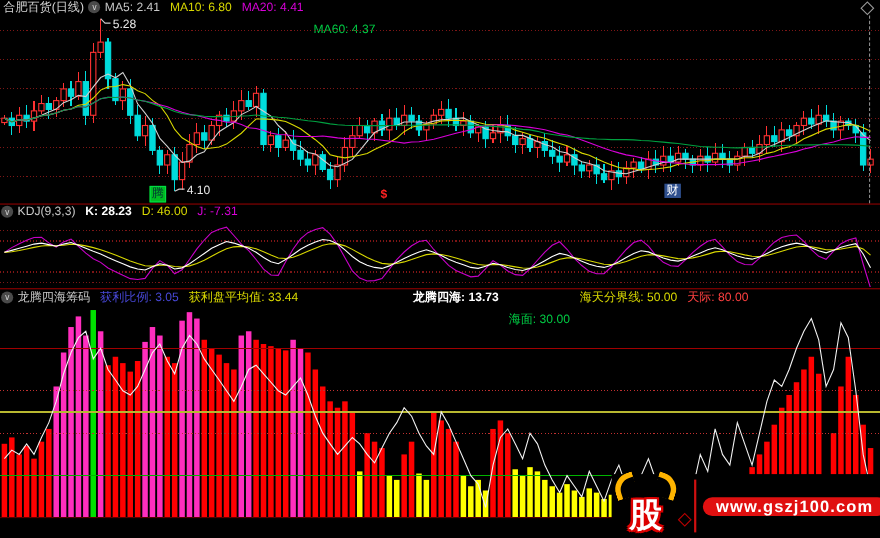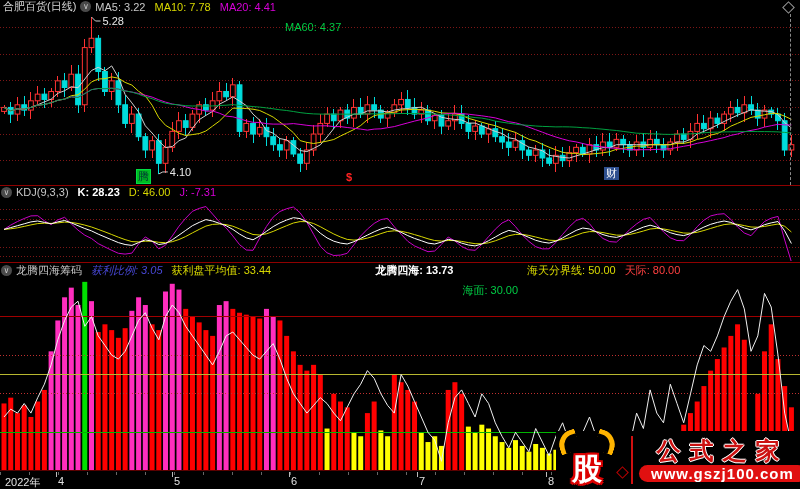--- a/index.html
+++ b/index.html
@@ -11,21 +11,21 @@
   .hdr-sub{top:263px;height:14px;}
   .chev{width:11px;height:11px;border-radius:50%;background:#4a4a4a;color:#c8c8c8;
         font-size:8px;line-height:11px;text-align:center;margin:0 4px;flex:0 0 auto;}
   .t-title{color:#d6d6d6;margin-left:3px;}
   .t-gray{color:#c8c8c8;}
   .t-white{color:#ffffff;font-weight:bold;}
   .t-yellow{color:#d8d800;}
   .t-magenta{color:#d800d8;}
   .t-green{color:#00cc44;margin-top:40px;}
   .t-red{color:#ff4040;}
-  .t-blue{color:#4848d8;font-style:italic;}
+  .t-blue{color:#4848d8;}
   .sp{margin-left:9px;}
   .sep{position:absolute;left:0;width:800px;height:1px;background:#8f0000;}
   svg{position:absolute;left:0;display:block;}
   .wm{position:absolute;font-size:11px;line-height:13px;}
   .wm-teng{left:136px;top:169px;background:#00bb22;color:#033;padding:0 1px;border:1px solid #00dd44;}
   .wm-dollar{left:346px;top:171px;color:#ff2222;font-weight:bold;}
   .wm-cai{left:604px;top:167px;background:#2e4f8e;color:#fff;padding:0 2px;}
   .crosshair{position:absolute;left:790px;top:14px;height:171px;width:0;border-left:1px dashed #8a8a8a;}
   .diamond-top{position:absolute;left:784px;top:3px;width:7px;height:7px;border:1px solid #999;
                transform:rotate(45deg);background:#000;}
@@ -53,22 +53,22 @@
          line-height:17px;padding:0 12px;margin-top:1px;letter-spacing:1px;}
 </style>
 </head>
 <body>
 
 <div id="app">
 
   <div class="row hdr-main">
     <span class="t-title">合肥百货(日线)</span>
     <span class="chev">∨</span>
-    <span class="t-gray">MA5: 3.22</span>
-    <span class="t-yellow sp">MA10: 7.78</span>
+    <span class="t-gray">MA5: 2.41</span>
+    <span class="t-yellow sp">MA10: 6.80</span>
     <span class="t-magenta sp">MA20: 4.41</span>
     <span class="t-green sp">MA60: 4.37</span>
   </div>
 
   <svg id="svg-main" width="800" height="172" style="top:13px">
       <line x1="0" y1="14.64000000000001" x2="800" y2="14.64000000000001" stroke="#7d1616" stroke-width="1" shape-rendering="crispEdges" stroke-dasharray="1 2"></line>
       <line x1="0" y1="41.24000000000003" x2="800" y2="41.24000000000003" stroke="#7d1616" stroke-width="1" shape-rendering="crispEdges" stroke-dasharray="1 2"></line>
       <line x1="0" y1="67.84000000000006" x2="800" y2="67.84000000000006" stroke="#7d1616" stroke-width="1" shape-rendering="crispEdges" stroke-dasharray="1 2"></line>
       <line x1="0" y1="94.44000000000008" x2="800" y2="94.44000000000008" stroke="#7d1616" stroke-width="1" shape-rendering="crispEdges" stroke-dasharray="1 2"></line>
       <line x1="0" y1="121.03999999999999" x2="800" y2="121.03999999999999" stroke="#7d1616" stroke-width="1" shape-rendering="crispEdges" stroke-dasharray="1 2"></line>
@@ -483,44 +483,27 @@
       <line x1="0" y1="38.599999999999994" x2="800" y2="38.599999999999994" stroke="#a00000" stroke-width="1" shape-rendering="crispEdges"></line>
       <line x1="0" y1="77.2" x2="800" y2="77.2" stroke="#c03030" stroke-width="1" shape-rendering="crispEdges" stroke-dasharray="1 2"></line>
       <line x1="0" y1="96.5" x2="800" y2="96.5" stroke="#b8b830" stroke-width="1" shape-rendering="crispEdges"></line>
       <line x1="0" y1="115.8" x2="800" y2="115.8" stroke="#c03030" stroke-width="1" shape-rendering="crispEdges" stroke-dasharray="1 2"></line>
       <line x1="0" y1="154.4" x2="800" y2="154.4" stroke="#00b400" stroke-width="1" shape-rendering="crispEdges"></line>
       <polyline points="4.0,139.0 10.7,131.2 17.5,135.1 24.2,125.5 30.9,135.1 37.7,119.7 44.4,106.2 51.1,86.9 57.8,61.8 64.6,42.5 71.3,29.0 78.0,23.2 84.8,48.3 91.5,38.6 98.2,57.9 105.0,67.5 111.7,77.2 118.4,81.1 125.1,73.3 131.9,57.9 138.6,42.5 145.3,34.7 152.1,50.2 158.8,61.8 165.5,38.6 172.3,27.0 179.0,34.7 185.7,48.3 192.4,57.9 199.2,67.5 205.9,77.2 212.6,86.9 219.4,73.3 226.1,57.9 232.8,54.0 239.6,61.8 246.3,69.5 253.0,77.2 259.7,81.1 266.5,73.3 273.2,65.6 279.9,81.1 286.7,100.4 293.4,115.8 300.1,125.5 306.9,135.1 313.6,127.4 320.3,119.7 327.0,125.5 333.8,135.1 340.5,142.8 347.2,129.3 354.0,115.8 360.7,106.2 367.4,92.6 374.2,100.4 380.9,115.8 387.6,127.4 394.3,135.1 401.1,96.5 407.8,108.1 414.5,123.5 421.3,139.0 428.0,154.4 434.7,162.1 441.5,183.3 448.2,144.8 454.9,119.7 461.6,111.9 468.4,125.5 475.1,139.0 481.8,115.8 488.6,125.5 495.3,144.8 502.0,158.3 508.8,169.8 515.5,154.4 522.2,164.1 528.9,173.7 535.7,150.5 542.4,164.1 549.1,177.6 555.9,158.3 562.6,144.8 569.3,164.1 576.1,177.6 582.8,154.4 589.5,139.0 596.2,158.3 603.0,173.7 609.7,164.1 616.4,173.7 623.2,177.6 629.9,166.0 636.6,135.1 643.4,150.5 650.1,111.9 656.8,135.1 663.5,144.8 670.3,106.2 677.0,125.5 683.7,144.8 690.5,115.8 697.2,86.9 703.9,67.5 710.7,73.3 717.4,57.9 724.1,38.6 730.8,23.2 737.6,11.6 744.3,30.9 751.0,73.3 757.8,57.9 764.5,15.4 771.2,29.0 778.0,77.2 784.7,135.1 791.4,166.0" fill="none" stroke="#f0f0f0" stroke-width="1"></polyline>
     </svg>
 
   <div class="sep" style="top:470px;background:#5a0000"></div>
 
-  <div class="axis">
-    <div class="axis-ticks"></div>
-    <div id="axis-labels">
-        <div class="axis-label" style="left: 5px;">2022年</div>
-        <div class="axis-major" style="left: 56px;"></div>
-        <div class="axis-label" style="left: 58px;">4</div>
-        <div class="axis-major" style="left: 172px;"></div>
-        <div class="axis-label" style="left: 174px;">5</div>
-        <div class="axis-major" style="left: 289px;"></div>
-        <div class="axis-label" style="left: 291px;">6</div>
-        <div class="axis-major" style="left: 417px;"></div>
-        <div class="axis-label" style="left: 419px;">7</div>
-        <div class="axis-major" style="left: 546px;"></div>
-        <div class="axis-label" style="left: 548px;">8</div>
-      </div>
-  </div>
 
   <div class="logo">
     <div class="bull">
       <span class="horn horn-l"></span>
       <span class="horn horn-r"></span>
       <span class="gu">股</span>
     </div>
     <div class="ldiamond"></div>
     <div class="ldivider"></div>
     <div class="lright">
-      <div class="lname">公式之家</div>
       <div class="lpill">www.gszj100.com</div>
     </div>
   </div>
 
 </div>
 
 </body></html>

